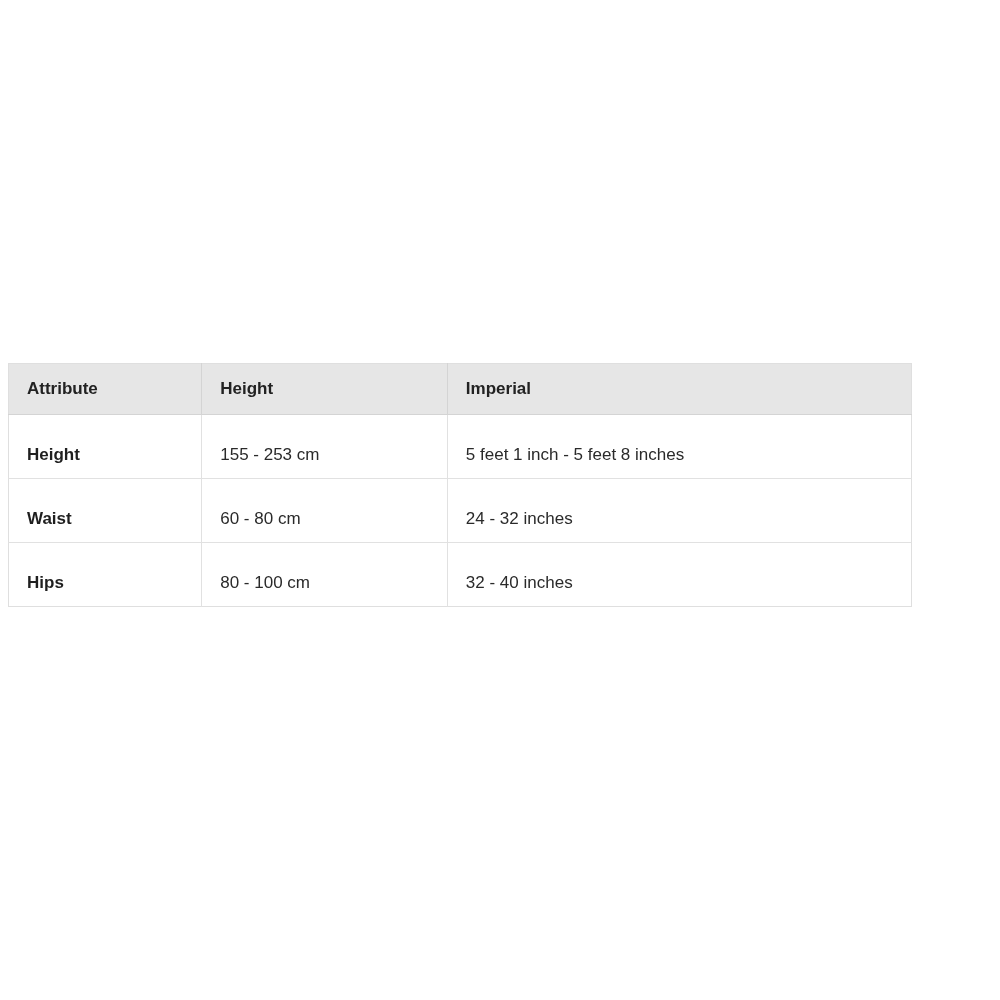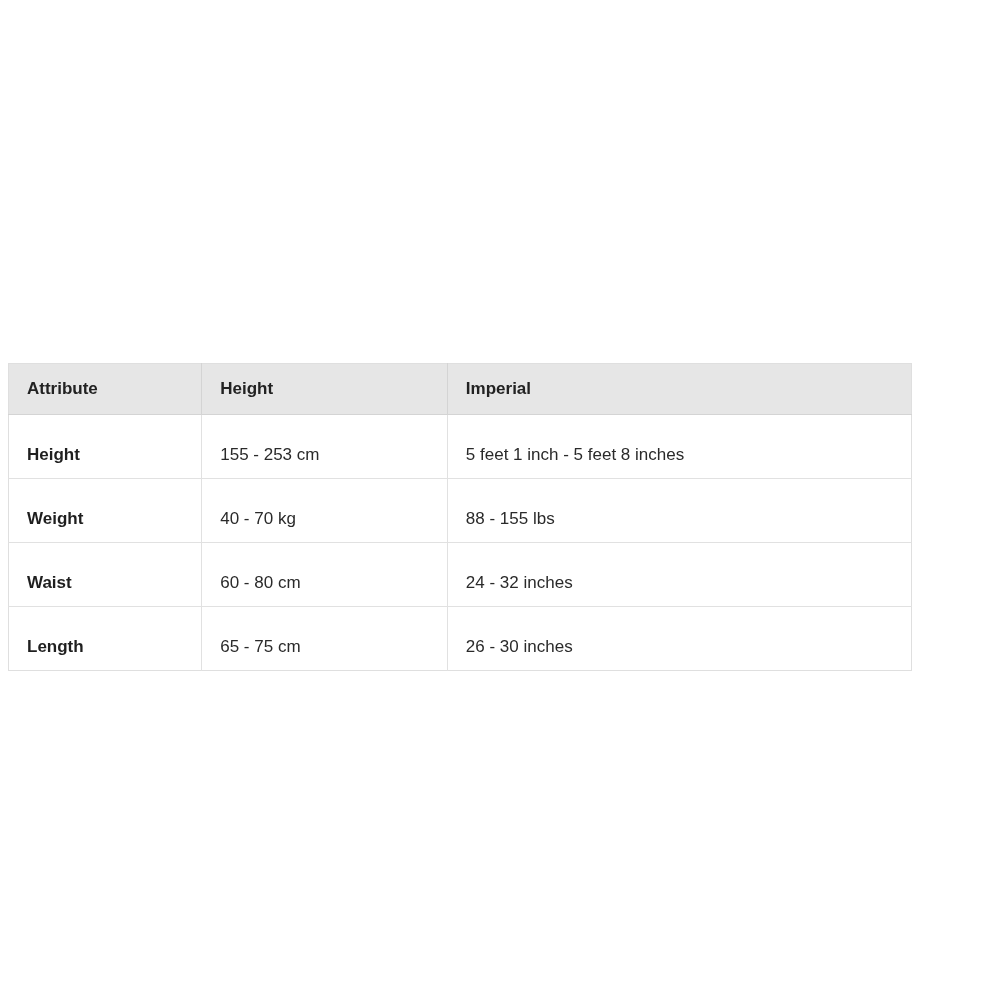--- a/index.html
+++ b/index.html
@@ -98,30 +98,25 @@
           <th>Imperial</th>
         </tr>
       </thead>
       <tbody>
         <tr>
           <td class="attr-cell">Height</td>
           <td>155 - 253 cm</td>
           <td>5 feet 1 inch - 5 feet 8 inches</td>
         </tr>
         <tr>
-          <td class="attr-cell">Weight</td>
-          <td>40 - 70 kg</td>
-          <td>88 - 155 lbs</td>
-        </tr>
-        <tr>
           <td class="attr-cell">Waist</td>
           <td>60 - 80 cm</td>
           <td>24 - 32 inches</td>
         </tr>
         <tr>
-          <td class="attr-cell">Length</td>
-          <td>65 - 75 cm</td>
-          <td>26 - 30 inches</td>
+          <td class="attr-cell">Hips</td>
+          <td>80 - 100 cm</td>
+          <td>32 - 40 inches</td>
         </tr>
       </tbody>
     </table>
   </div>
 </div>
 
 </body></html>

